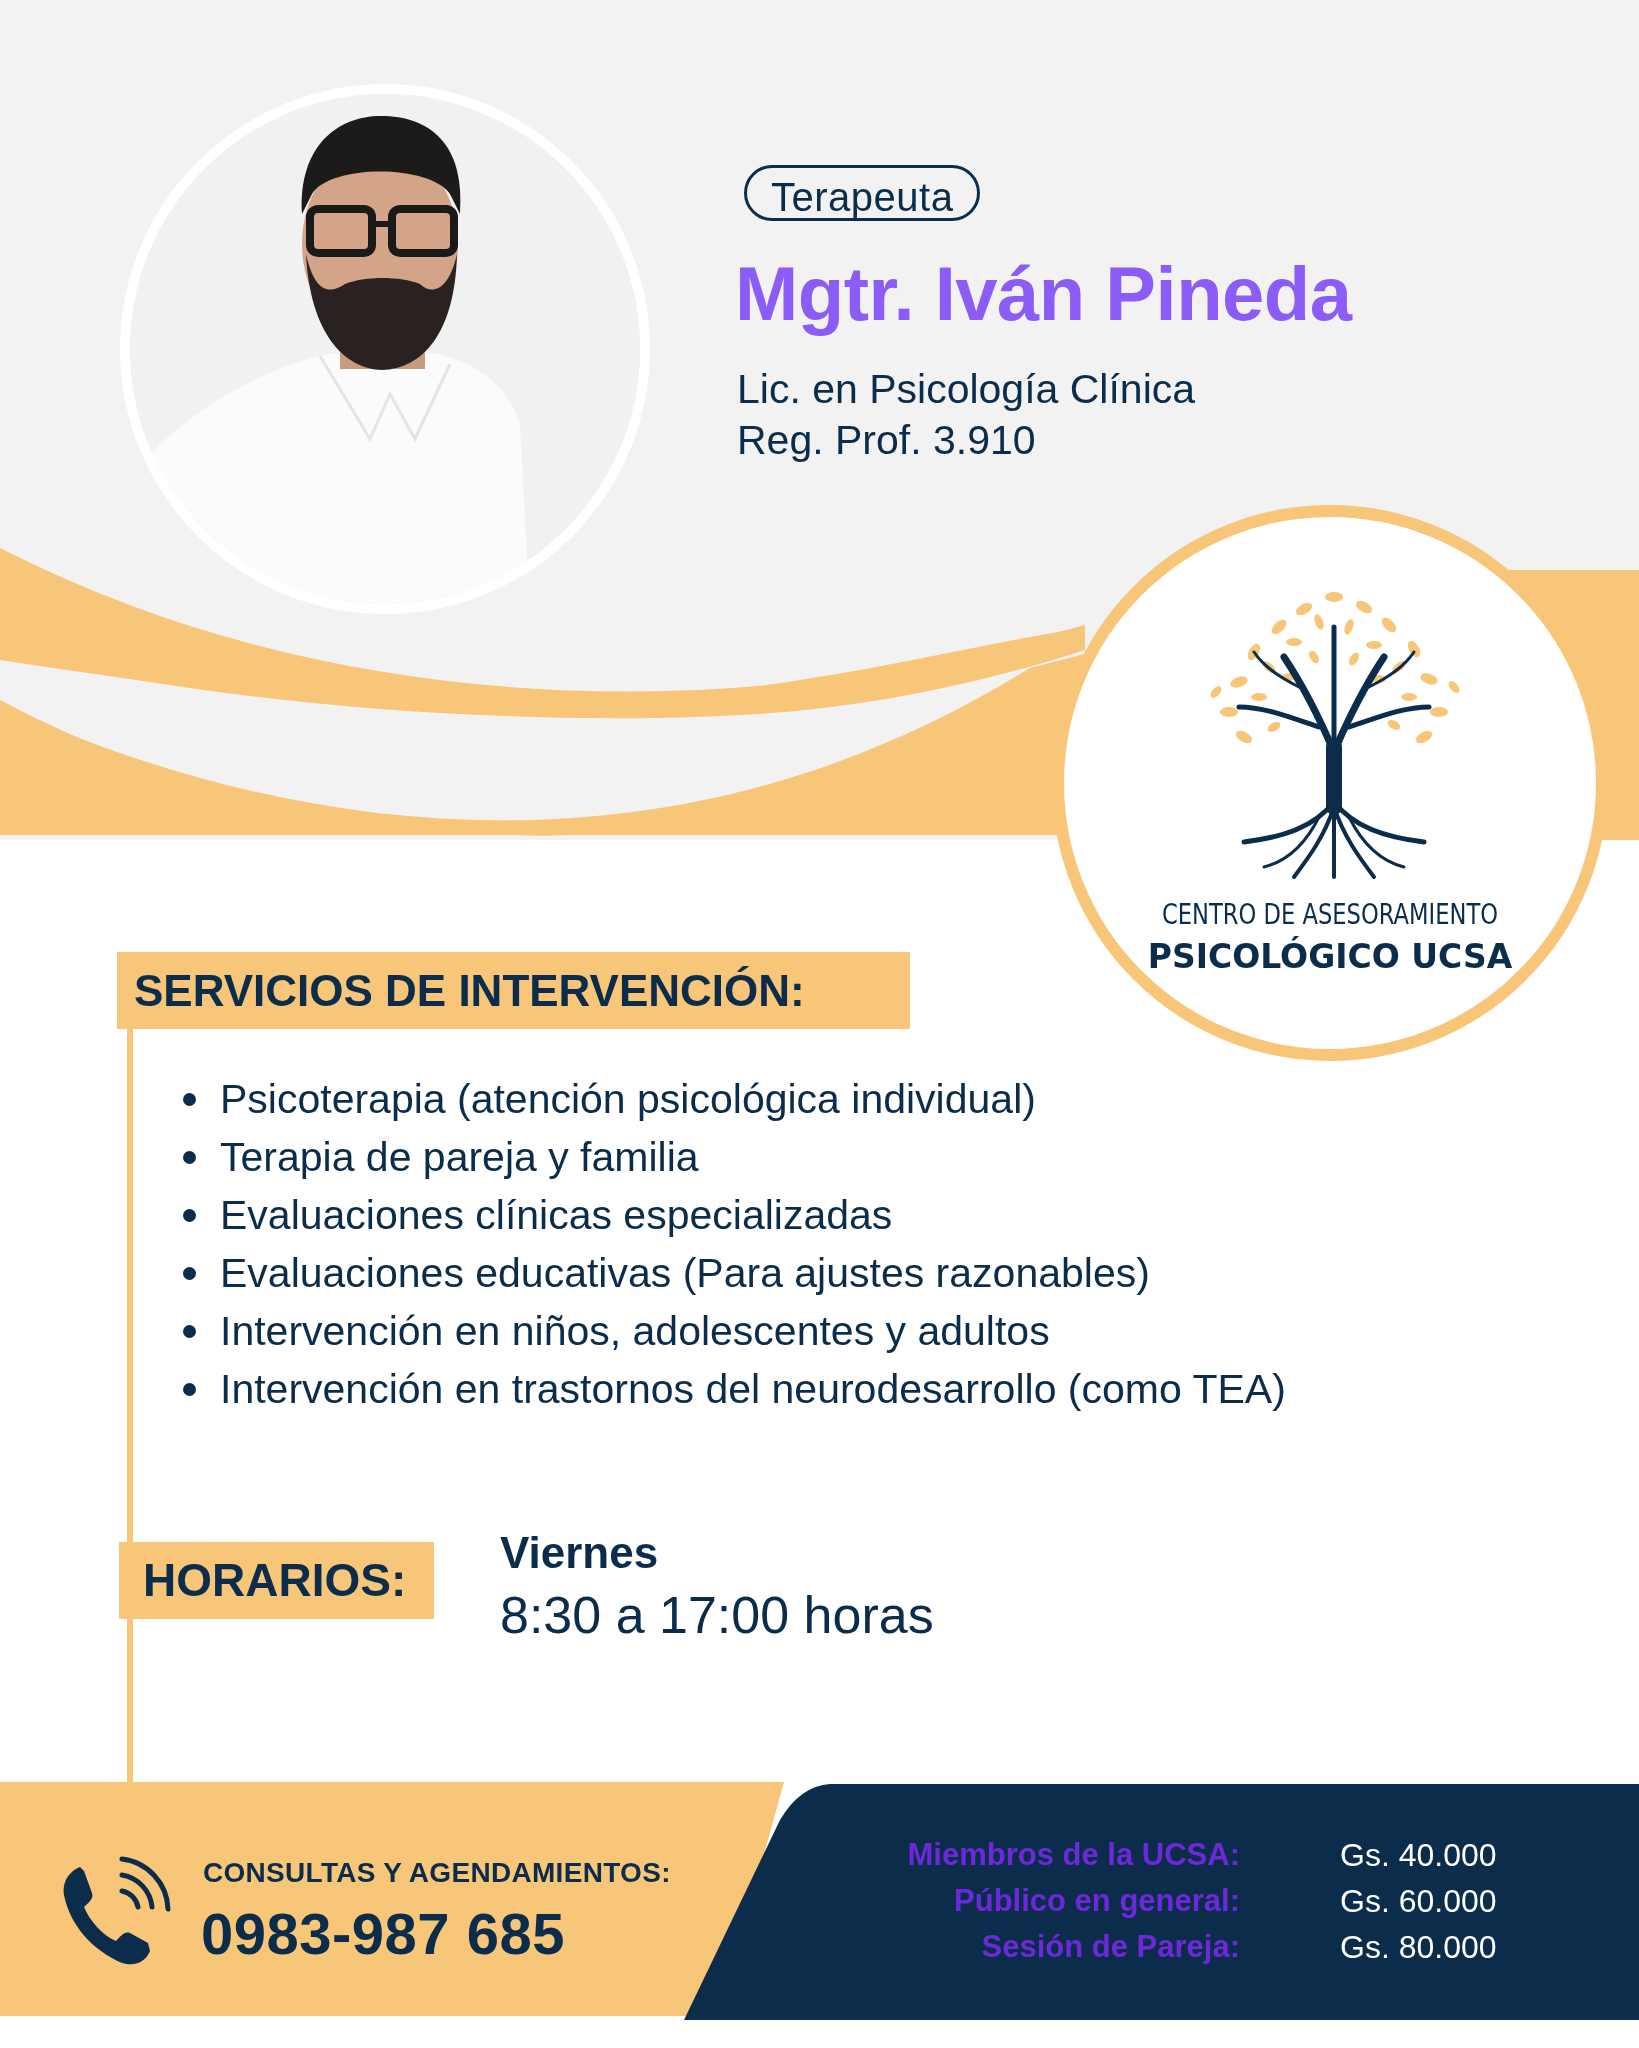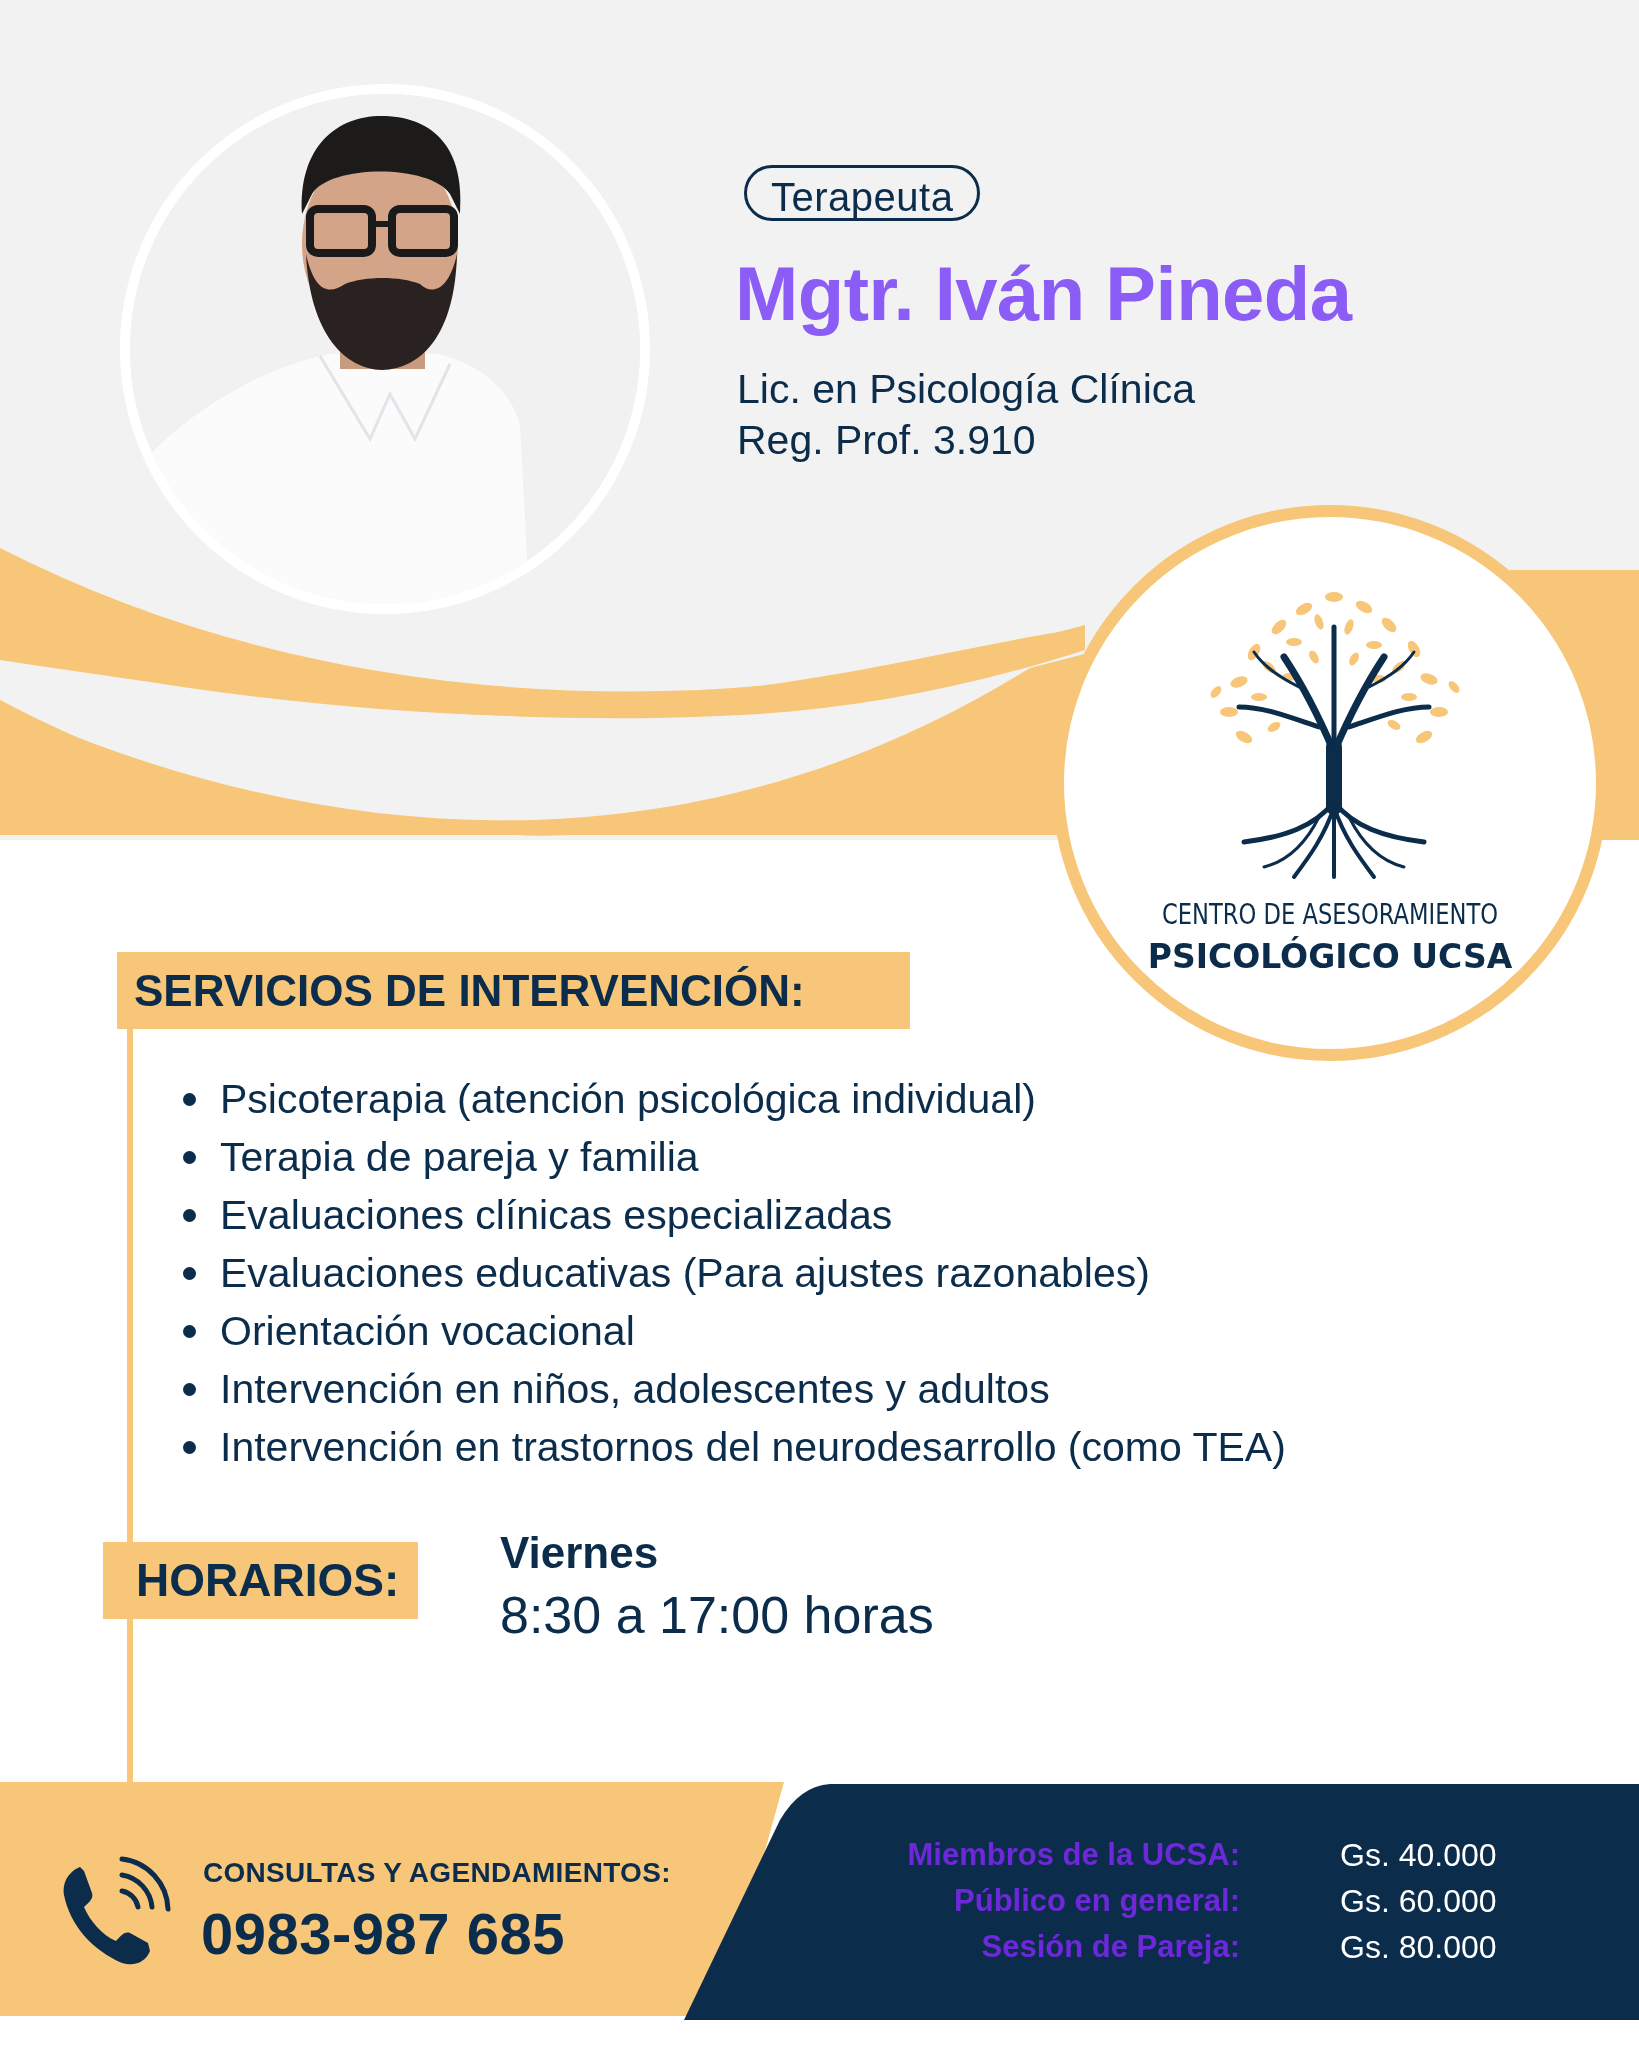--- a/index.html
+++ b/index.html
@@ -183,33 +183,29 @@
   <li>
       <span class="dot"></span>
       <span>Evaluaciones clínicas especializadas</span>
     </li>
   <li>
       <span class="dot"></span>
       <span>Evaluaciones educativas (Para ajustes razonables)</span>
     </li>
   <li>
       <span class="dot"></span>
-      <span>Orientación vocacional</span>
-    </li>
-  <li>
-      <span class="dot"></span>
       <span>Intervención en niños, adolescentes y adultos</span>
     </li>
   <li>
       <span class="dot"></span>
       <span>Intervención en trastornos del neurodesarrollo (como TEA)</span>
     </li>
 </ul>
 
-<div class="label-box" style="left:103px; top:1542px; width:315px; height:77px; font-size:46px; line-height:77px; padding-left:33px;">HORARIOS:</div>
+<div class="label-box" style="left:119px; top:1542px; width:315px; height:77px; font-size:46px; line-height:77px; padding-left:24px;">HORARIOS:</div>
 <div class="day">Viernes</div>
 <div class="hours">8:30 a 17:00 horas</div>
 
 <svg class="footer-svg" width="1639" height="240" viewBox="0 0 1639 240">
   <path d="M0,2 L784,2 L725,215 Q718,236 696,236 L0,236 Z" fill="#f8c678"></path>
   <path d="M830,4 L1639,4 L1639,240 L684,240 L780,40 Q800,6 830,4 Z" fill="#0b2d4b"></path>
 </svg>
 
 <svg class="phone-icon" viewBox="0 0 130 130">
   <path d="M28,22 C18,26 10,36 12,50 C18,80 40,105 70,118 C84,122 94,116 98,106 L96,98 L78,88 C72,86 68,92 64,96 C50,90 38,76 32,62 C36,58 42,54 40,48 L32,26 Z" fill="#0b2d4b"></path>

